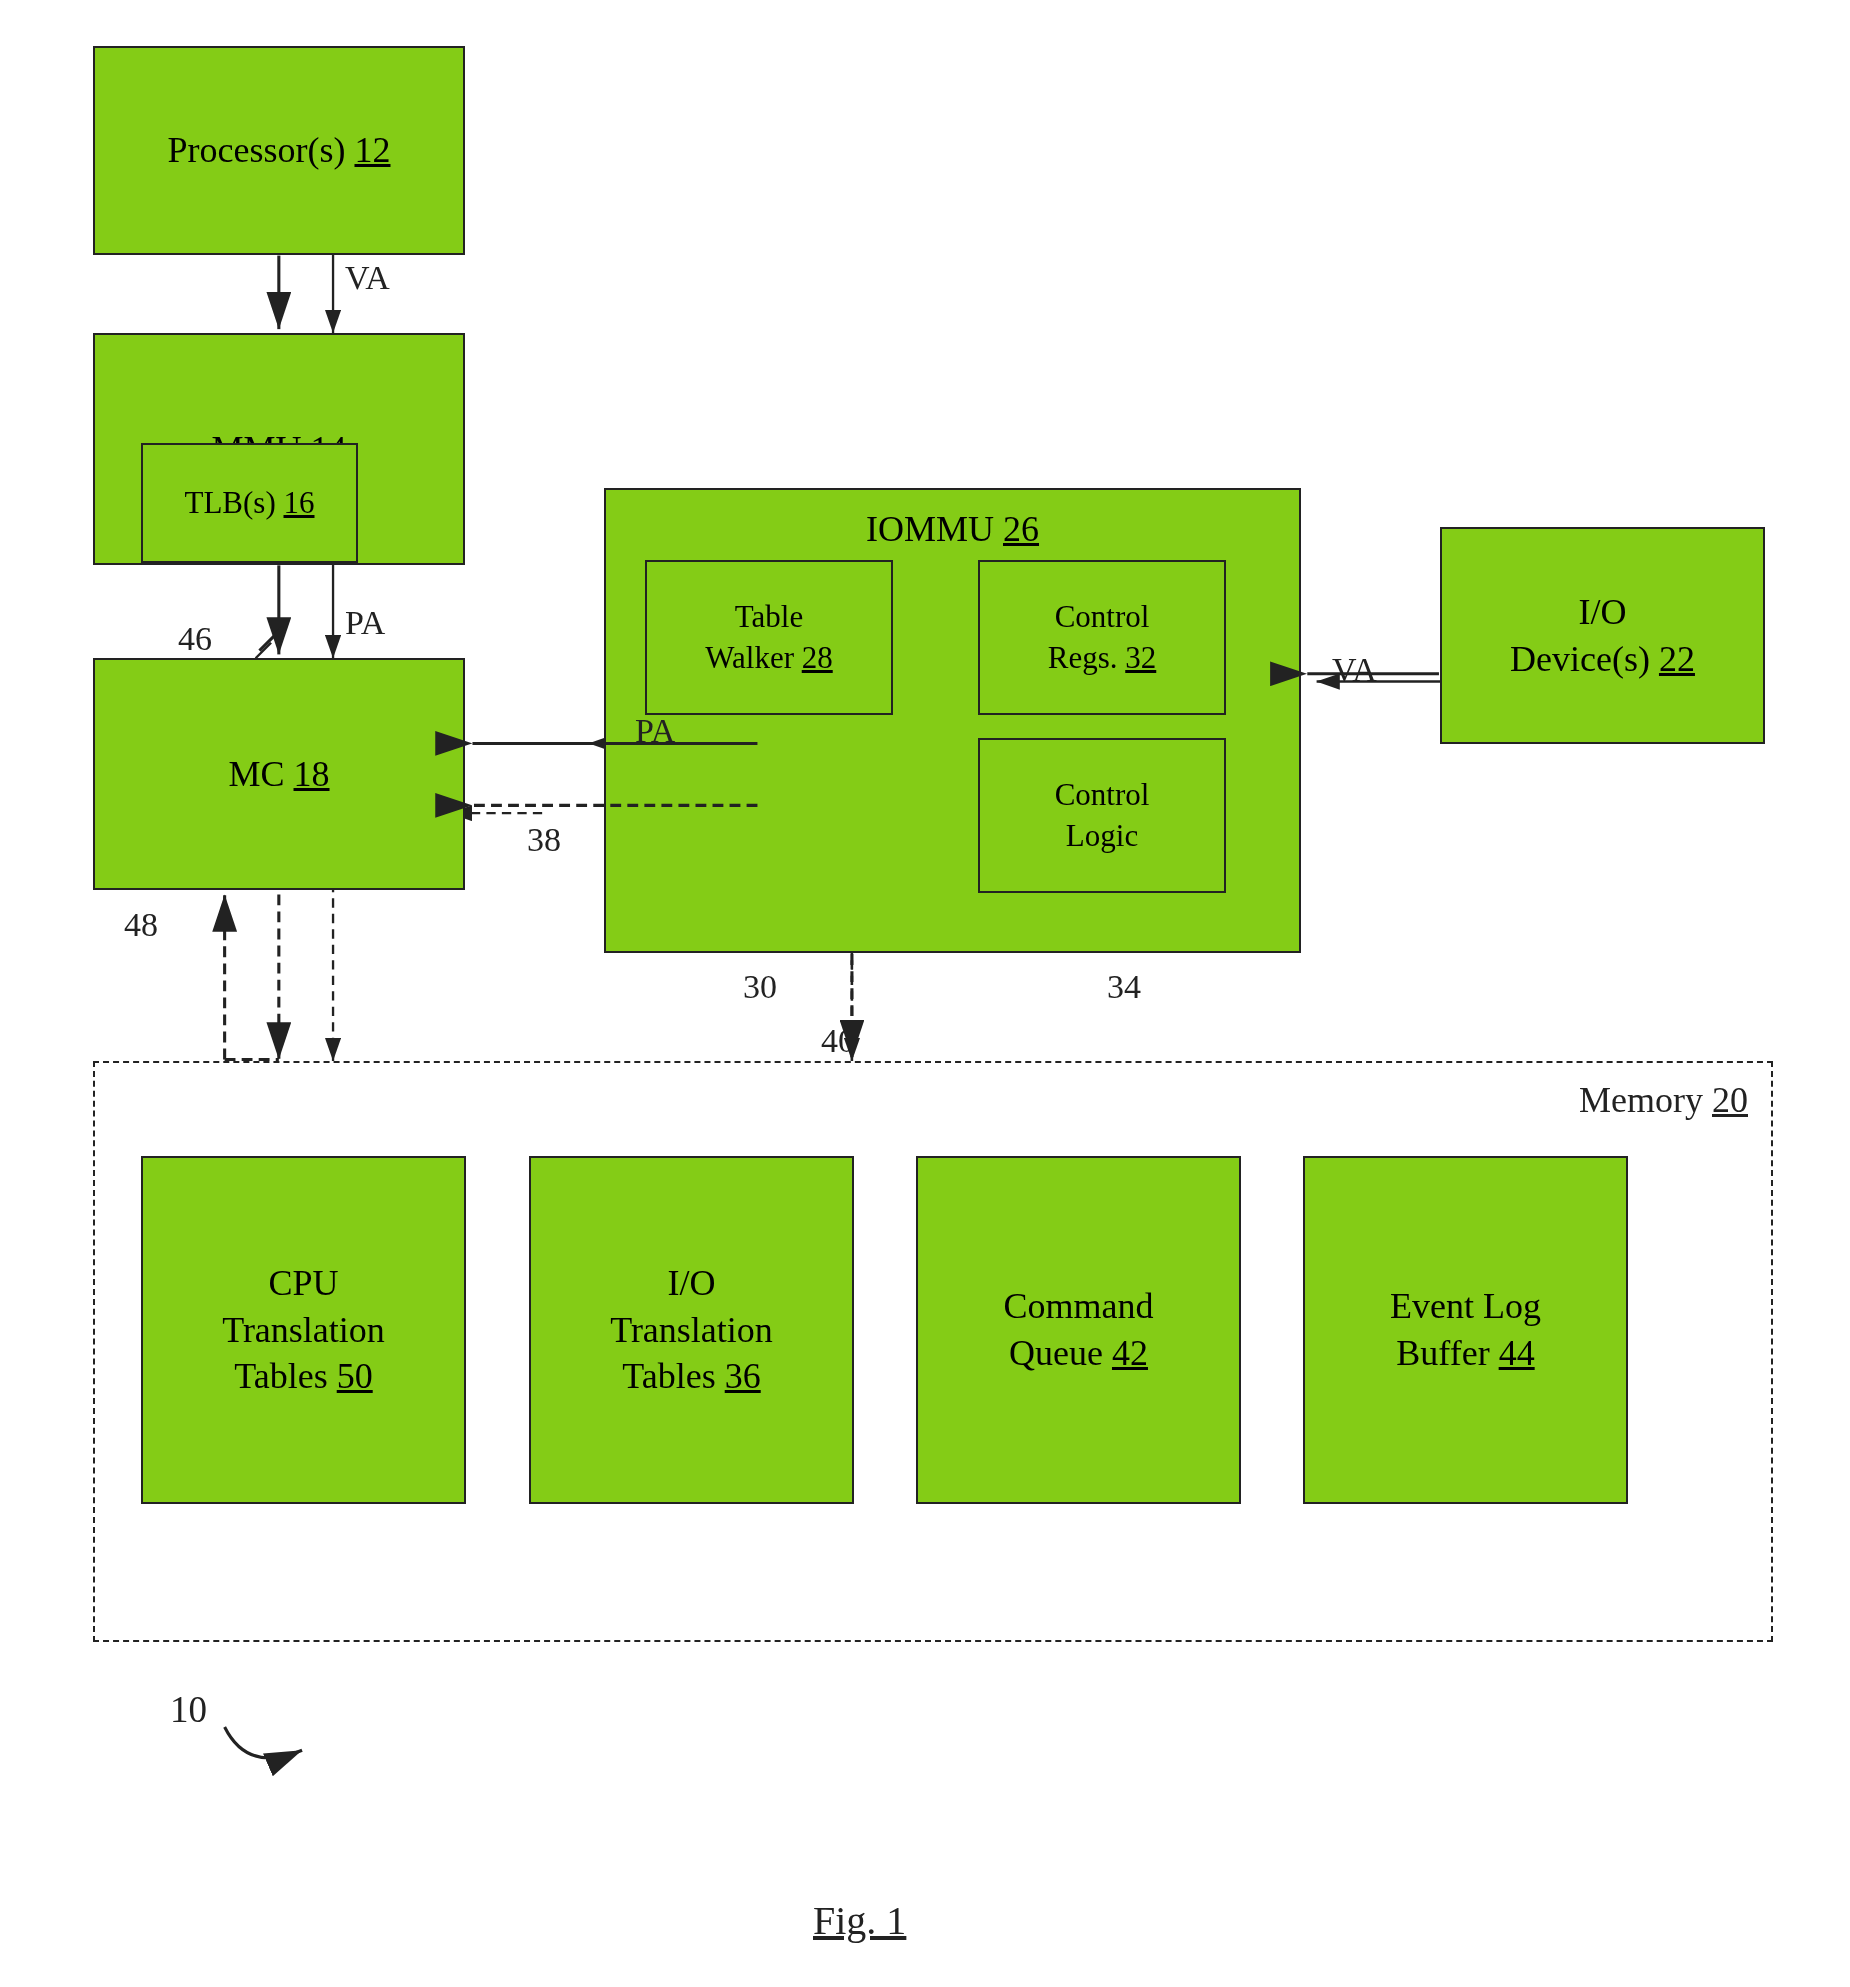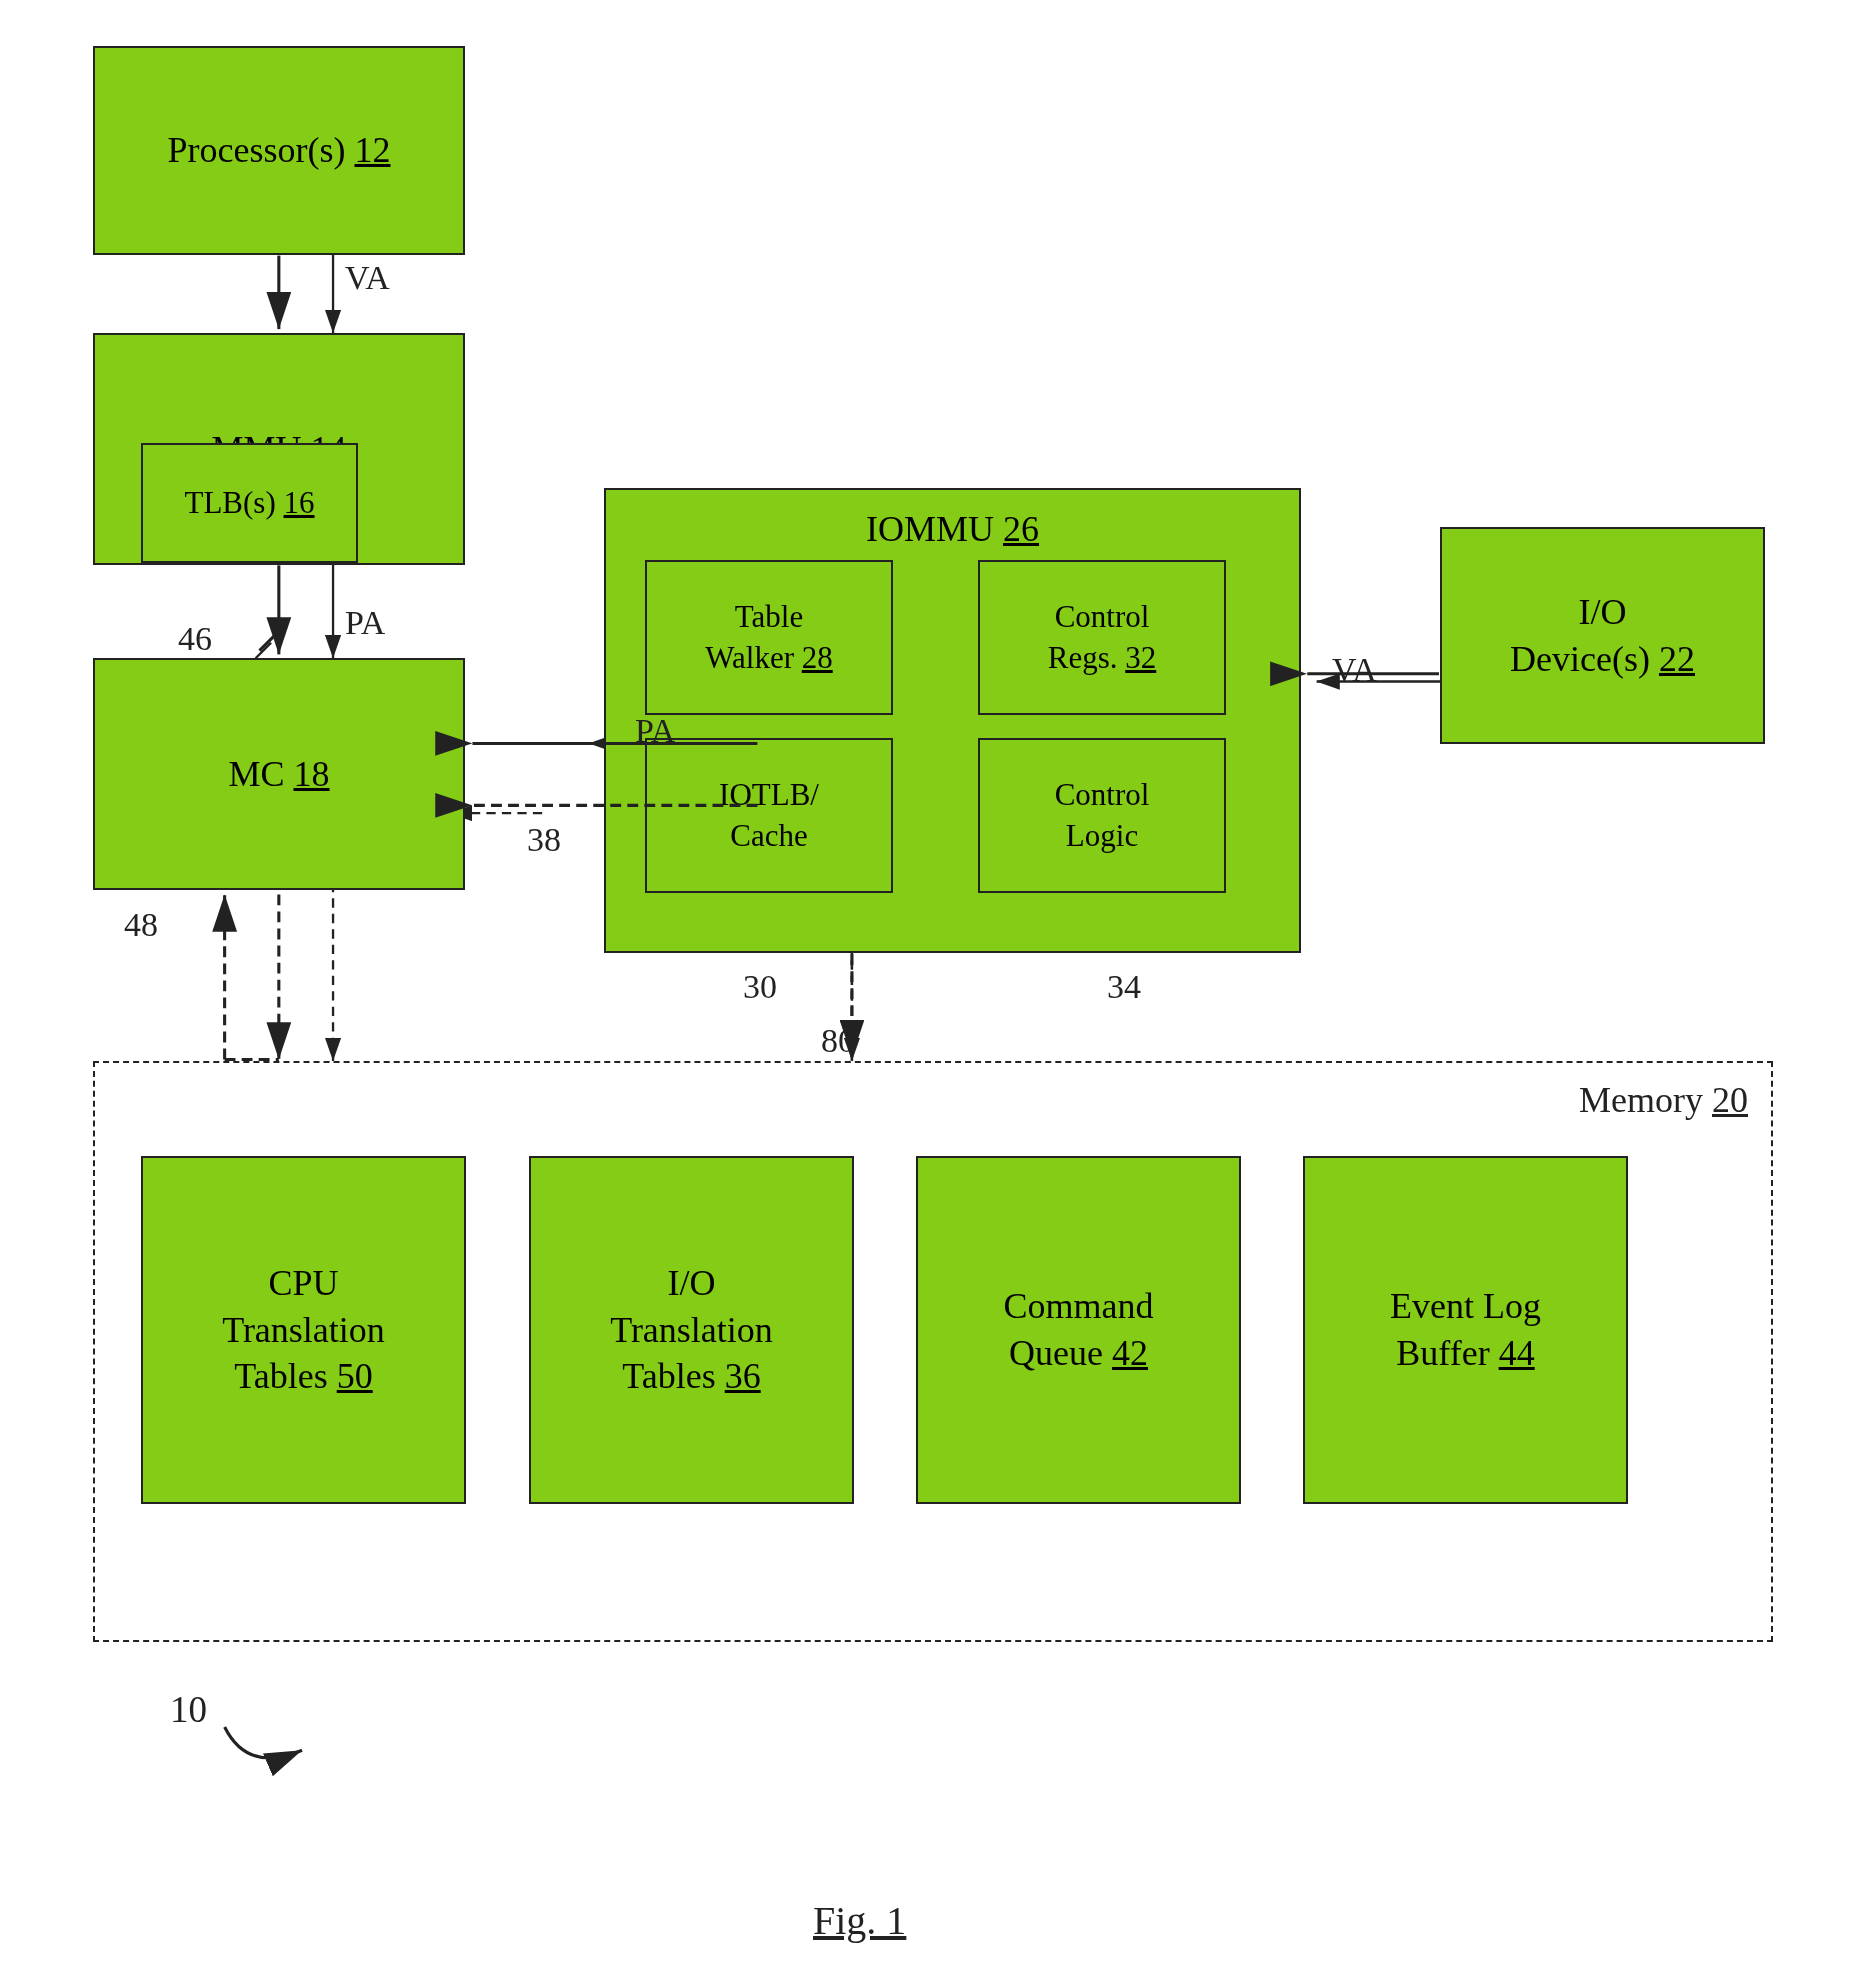--- a/index.html
+++ b/index.html
@@ -131,25 +131,20 @@
     <span class="box-label" style="position:absolute; top:15.5px; left:50%; transform:translateX(-50%); white-space:nowrap;">
       IOMMU <span class="underline">26</span>
     </span>
 
     <div class="box" style="position:absolute; left:39px; top:70px; width:248px; height:155px;">
       <span class="box-label" style="font-size:31px;">
         Table<br>Walker <span class="underline">28</span>
       </span>
     </div>
 
-    <div class="box" style="position:absolute; left:39px; top:248px; width:248px; height:155px;">
-      <span class="box-label" style="font-size:31px;">
-        IOTLB/<br>Cache
-      </span>
-    </div>
 
     <div class="box" style="position:absolute; left:372px; top:70px; width:248px; height:155px;">
       <span class="box-label" style="font-size:31px;">
         Control<br>Regs. <span class="underline">32</span>
       </span>
     </div>
 
     <div class="box" style="position:absolute; left:372px; top:248px; width:248px; height:155px;">
       <span class="box-label" style="font-size:31px;">
         Control<br>Logic
@@ -198,21 +193,21 @@
       </span>
     </div>
 
     <div class="box" style="position:absolute; left:1208px; top:93px; width:325px; height:348px;">
       <span class="box-label">
         Event Log<br>Buffer <span class="underline">44</span>
       </span>
     </div>
   </div>
 
-  <div class="label-text" style="left:821px; top:1022px;">80</div>
+  <div class="label-text" style="left:821px; top:1022px;">40</div>
 
   <div class="label-text" style="left:170px; top:1688px; font-size:37px;">10</div>
 
   <div class="label-text" style="left:813px; top:1897px; font-size:40px; text-decoration:underline;">Fig. 1</div>
 
   <svg style="position:absolute;top:0;left:0;width:1851px;height:1988px;pointer-events:none;" viewBox="0 0 2390 2567" width="1851" height="1988">
     <defs>
       <marker id="arr" markerWidth="12" markerHeight="8" refX="12" refY="4" orient="auto">
         <polygon points="0 0, 12 4, 0 8" fill="#222"></polygon>
       </marker>

